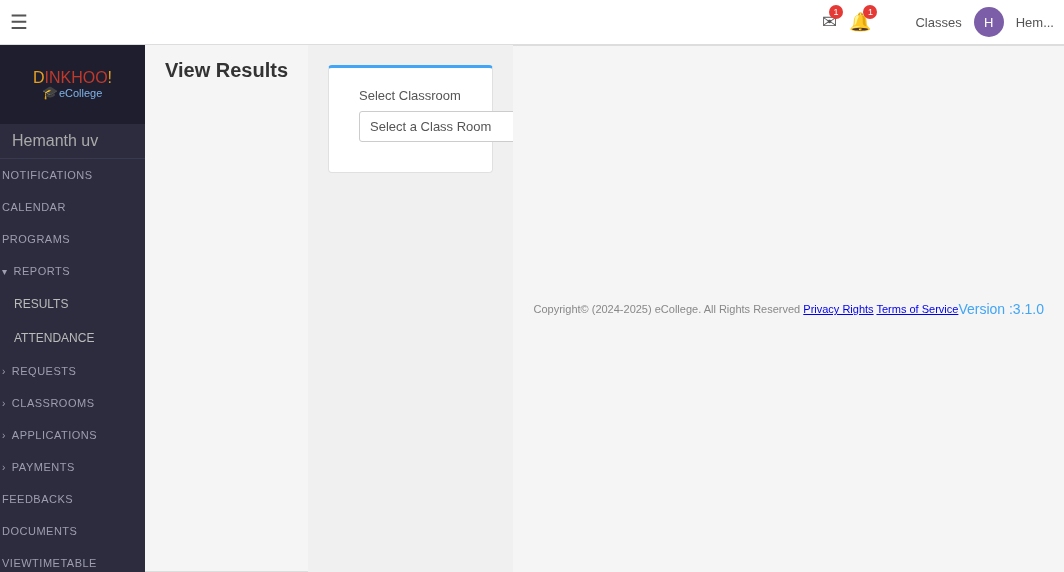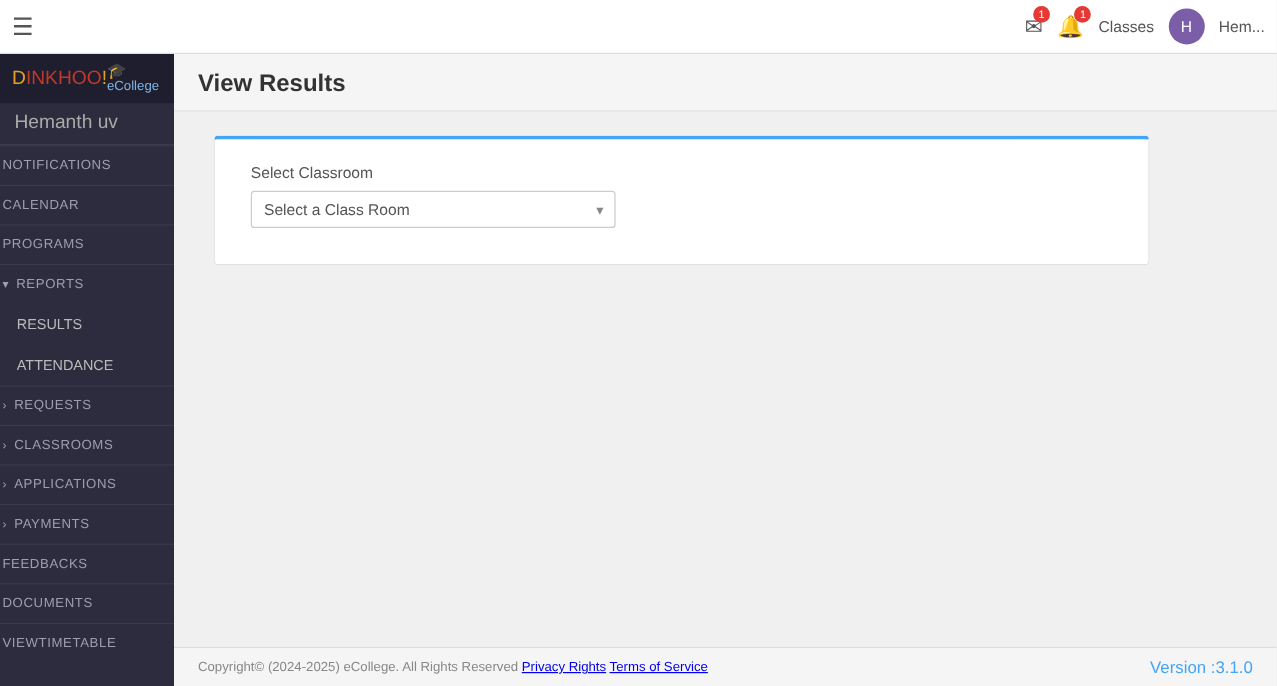--- a/index.html
+++ b/index.html
@@ -15,38 +15,38 @@
     .nav-icon-badge { position: relative; display: inline-flex; align-items: center; }
     .nav-icon-badge .badge {
       position: absolute; top: -6px; right: -6px; background: #e53935;
       color: #fff; border-radius: 50%; font-size: 9px; width: 14px; height: 14px;
       display: flex; align-items: center; justify-content: center;
     }
     .icon-envelope, .icon-bell {
       font-size: 18px; color: #555;
     }
     .classes-btn {
-      background: none; border: none; font-size: 13px; color: #555; cursor: pointer;
+      background: none; border: none; font-size: 13px; color: #555; cursor: pointer; margin-left: 32px;
     }
     .avatar {
       width: 30px; height: 30px; border-radius: 50%; background: #7b5ea7;
       display: flex; align-items: center; justify-content: center; color: #fff; font-size: 13px;
     }
     .username-nav { font-size: 13px; color: #555; }
 
     
     .main-layout { display: flex; flex: 1; overflow: hidden; }
 
     
     .sidebar {
       width: 145px; background: #2c2c3e; flex-shrink: 0; display: flex; flex-direction: column;
       overflow-y: auto; overflow-x: hidden;
     }
     .sidebar-logo {
-      padding: 8px 10px; background: #1e1e2e; display: flex; flex-direction: row; align-items: center; justify-content: center;
+      padding: 24px 10px; background: #1e1e2e; display: flex; flex-direction: column; align-items: center; justify-content: center;
     }
     .logo-d { color: #e8a020; }
     .logo-inkhoo { color: #c0392b; }
     .logo-excl { color: #e8a020; }
     .logo-sub { font-size: 11px; color: #7fb3e8; margin-top: -2px; }
     .logo-cap { color: #1a5fa8; font-size: 13px; }
 
     .sidebar-user {
       padding: 8px 12px; font-size: 16px; color: #aaa; border-bottom: 1px solid #3a3a4e;
     }
@@ -54,36 +54,35 @@
     .sidebar-divider { height: 1px; background: #3a3a4e; margin: 0; }
 
     .sidebar-item {
       padding: 10px 2px; font-size: 11px; color: #9e9eb0; cursor: pointer; letter-spacing: 0.5px;
       text-transform: uppercase; display: flex; align-items: center; gap: 6px;
     }
     .sidebar-item.sub-item { padding-left: 14px; font-size: 11px; color: #bbb; text-transform: none; font-size: 12px; letter-spacing: 0; }
     .sidebar-arrow { font-size: 10px; }
 
     
-    .content-area { flex: 1; display: flex; flex-direction: column; overflow: hidden; }
+    .content-area { flex: 1; display: flex; flex-direction: row; overflow: hidden; }
 
     .content-header {
       padding: 14px 20px 10px 20px; background: #f5f5f5; border-bottom: 1px solid #ddd;
     }
     .content-header h1 { font-size: 20px; color: #333; font-weight: 600; }
 
     .content-body {
       flex: 1; padding: 20px; background: #f0f0f0; overflow-y: auto;
     }
 
     .card {
       background: #fff; border-radius: 4px; border: 1px solid #e0e0e0;
       border-top: 3px solid #42a5f5; padding: 20px 30px 30px 30px;
       max-width: 780px;
-      margin-left: 13px;
     }
     .card label { font-size: 13px; color: #555; display: block; margin-bottom: 8px; }
     .select-wrapper { position: relative; display: inline-block; width: 304px; }
     .select-wrapper select {
       width: 100%; padding: 7px 30px 7px 10px; border: 1px solid #ccc;
       border-radius: 3px; font-size: 13px; appearance: none; background: #fff; cursor: pointer;
       color: #555;
     }
     .select-arrow {
       position: absolute; right: 10px; top: 50%; transform: translateY(-50%);

